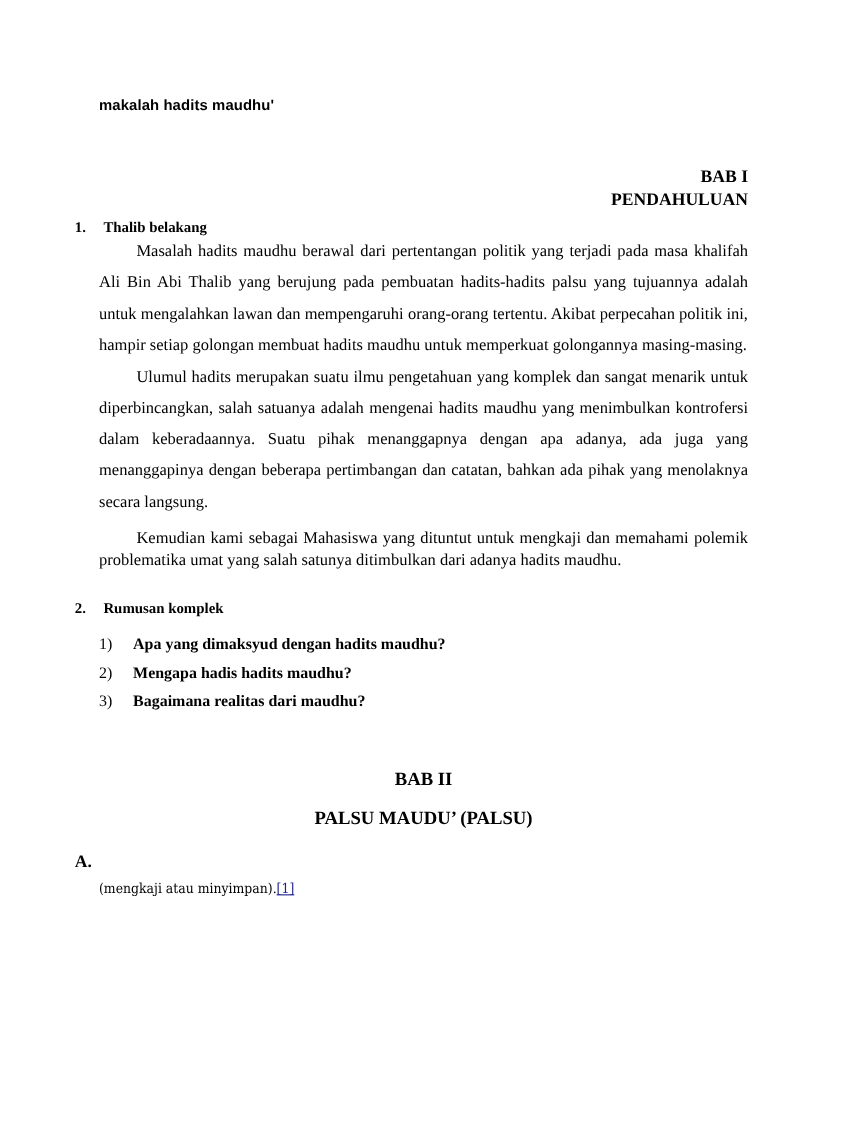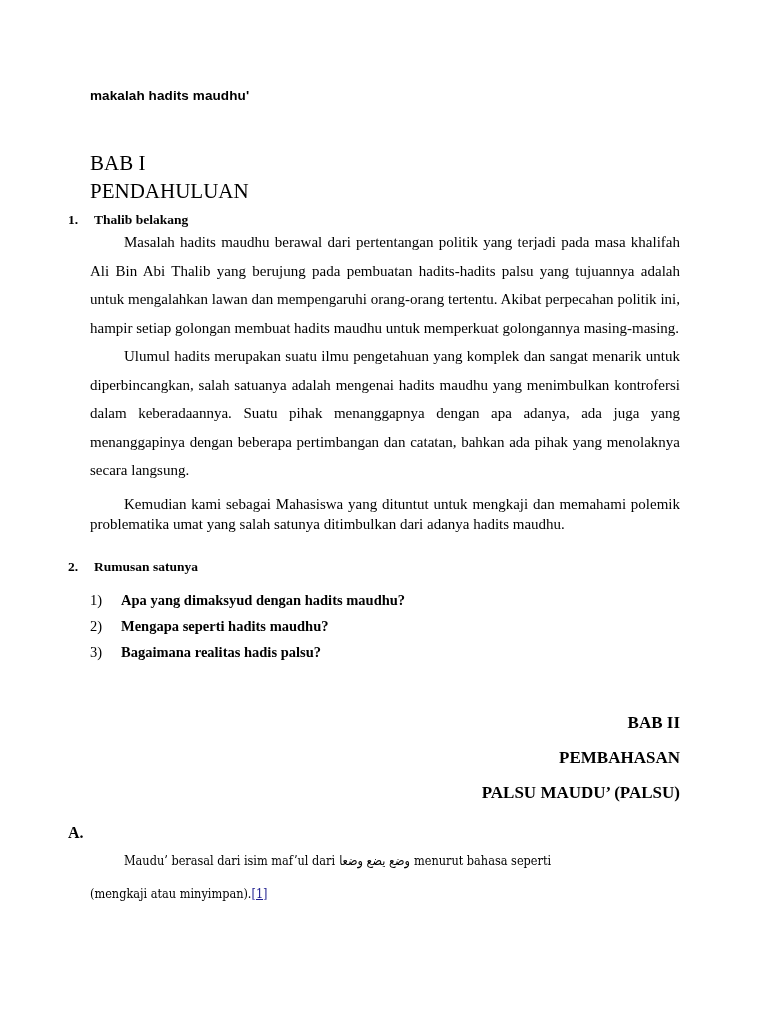--- a/index.html
+++ b/index.html
@@ -33,31 +33,31 @@
     font-family: "Liberation Sans", "DejaVu Sans", sans-serif;
     font-weight: bold;
     font-size: 13.5px;
     line-height: 1.2;
     margin: 0 0 46px 0;
     letter-spacing: 0.1px;
   }
 
   
   .chapter-block {
-    text-align: left;
-    font-weight: normal;
-    font-size: 21px;
+    text-align: right;
+    font-weight: bold;
+    font-size: 16px;
     line-height: 1.33;
   }
   .chapter-block .chapter-line {
     display: block;
   }
 
   .bab2-block {
-    text-align: right;
+    text-align: center;
     font-weight: bold;
     font-size: 17px;
     line-height: 2.06;
     margin-top: 44px;
   }
   .bab2-block .chapter-line {
     display: block;
   }
 
   
@@ -174,49 +174,47 @@
     </div>
 
     <p class="body">Masalah hadits maudhu berawal dari pertentangan politik yang terjadi pada masa khalifah Ali Bin Abi Thalib yang berujung pada pembuatan hadits-hadits palsu yang tujuannya adalah untuk mengalahkan lawan dan mempengaruhi orang-orang tertentu. Akibat perpecahan politik ini, hampir setiap golongan membuat hadits maudhu untuk memperkuat golongannya masing-masing.</p>
 
     <p class="body">Ulumul hadits merupakan suatu ilmu pengetahuan yang komplek dan sangat menarik untuk diperbincangkan, salah satuanya adalah mengenai hadits maudhu yang menimbulkan kontrofersi dalam keberadaannya. Suatu pihak menanggapnya dengan apa adanya, ada juga yang menanggapinya dengan beberapa pertimbangan dan catatan, bahkan ada pihak yang menolaknya secara langsung.</p>
 
     <p class="body tight">Kemudian kami sebagai Mahasiswa yang dituntut untuk mengkaji dan memahami polemik problematika umat yang salah satunya ditimbulkan dari adanya hadits maudhu.</p>
 
     <div class="section-heading rumusan">
       <span class="sh-num">2.</span>
-      <span class="sh-text">Rumusan satunya</span>
+      <span class="sh-text">Rumusan komplek</span>
     </div>
 
     <ol class="questions">
       <li>
         <span class="q-num">1)</span>
         <span class="q-text">Apa yang dimaksyud dengan hadits maudhu?</span>
       </li>
       <li>
         <span class="q-num">2)</span>
-        <span class="q-text">Mengapa seperti hadits maudhu?</span>
+        <span class="q-text">Mengapa hadis hadits maudhu?</span>
       </li>
       <li>
         <span class="q-num">3)</span>
-        <span class="q-text">Bagaimana realitas hadis palsu?</span>
+        <span class="q-text">Bagaimana realitas dari maudhu?</span>
       </li>
     </ol>
 
     <div class="bab2-block">
       <span class="chapter-line">BAB II</span>
-      <span class="chapter-line">PEMBAHASAN</span>
       <span class="chapter-line">PALSU MAUDU’ (PALSU)</span>
     </div>
 
     <div class="letter-heading">
       <span class="lh-num">A.</span>
     </div>
 
     <div class="condensed">
-      <p class="body spaced"><span>Maudu’ berasal dari isim maf’ul dari</span><span class="arabic">وضع يضع وضعا</span><span>menurut bahasa seperti</span></p>
 
       <p class="body close" style="text-indent:0"><span>(mengkaji atau minyimpan).</span><a href="#" class="footnote-ref">[1]</a></p>
 
     </div>
 
   </div>
 </div>
 
 </body></html>

